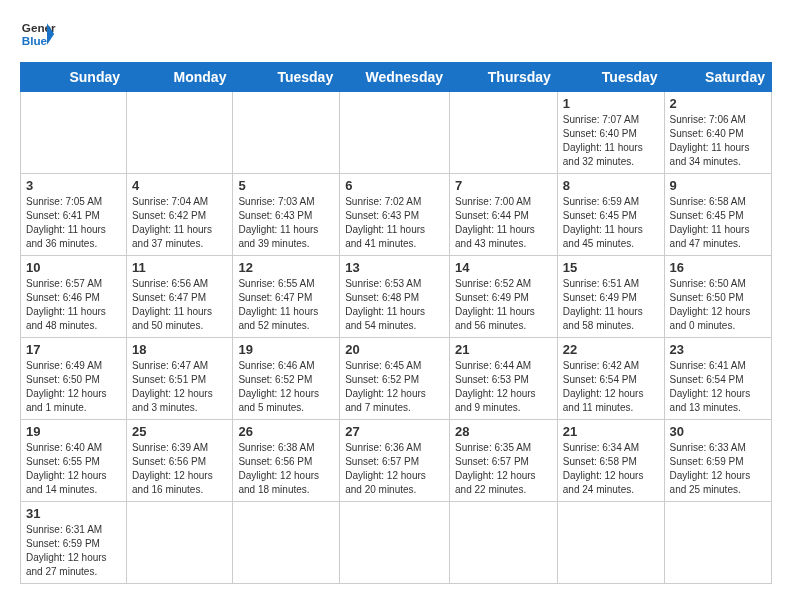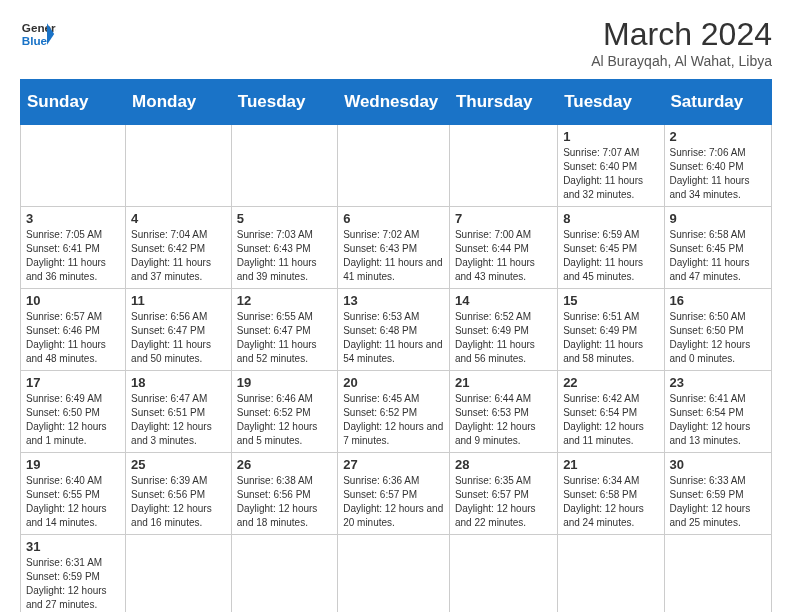--- a/index.html
+++ b/index.html
@@ -38,24 +38,24 @@
       color: #555;
     }
     .calendar {
       width: 100%;
       border-collapse: collapse;
       border: 1px solid #ccc;
     }
     .calendar th {
       background: #1a73c7;
       color: #fff;
-      font-size: 17px;
+      font-size: 14px;
       font-weight: bold;
-      text-align: left;
-      padding: 12px 6px;
+      text-align: right;
+      padding: 6px 6px;
       border: 1px solid #1a73c7;
     }
     .calendar td {
       border: 1px solid #ccc;
       vertical-align: top;
       padding: 4px 5px;
       width: 113px;
       min-height: 80px;
       font-size: 10px;
       color: #333;
@@ -79,24 +79,20 @@
 </head>
 <body>
 
 <div class="header-area">
   <div class="logo">
     <svg class="logo-icon" viewBox="0 0 40 40" xmlns="http://www.w3.org/2000/svg">
       <text x="2" y="18" font-size="13" font-weight="bold" fill="#333">General</text>
       <text x="2" y="32" font-size="13" font-weight="bold" fill="#1a73c7">Blue</text>
       <polygon points="30,8 38,20 30,32" fill="#1a73c7"></polygon>
     </svg>
-  </div>
-  <div class="title-area">
-    <div class="month-title">March 2024</div>
-    <div class="subtitle">Al Burayqah, Al Wahat, Libya</div>
   </div>
 </div>
 
 <table class="calendar">
   <thead>
     <tr>
     <th>Sunday</th>
         <th>Monday</th>
         <th>Tuesday</th>
         <th>Wednesday</th>

